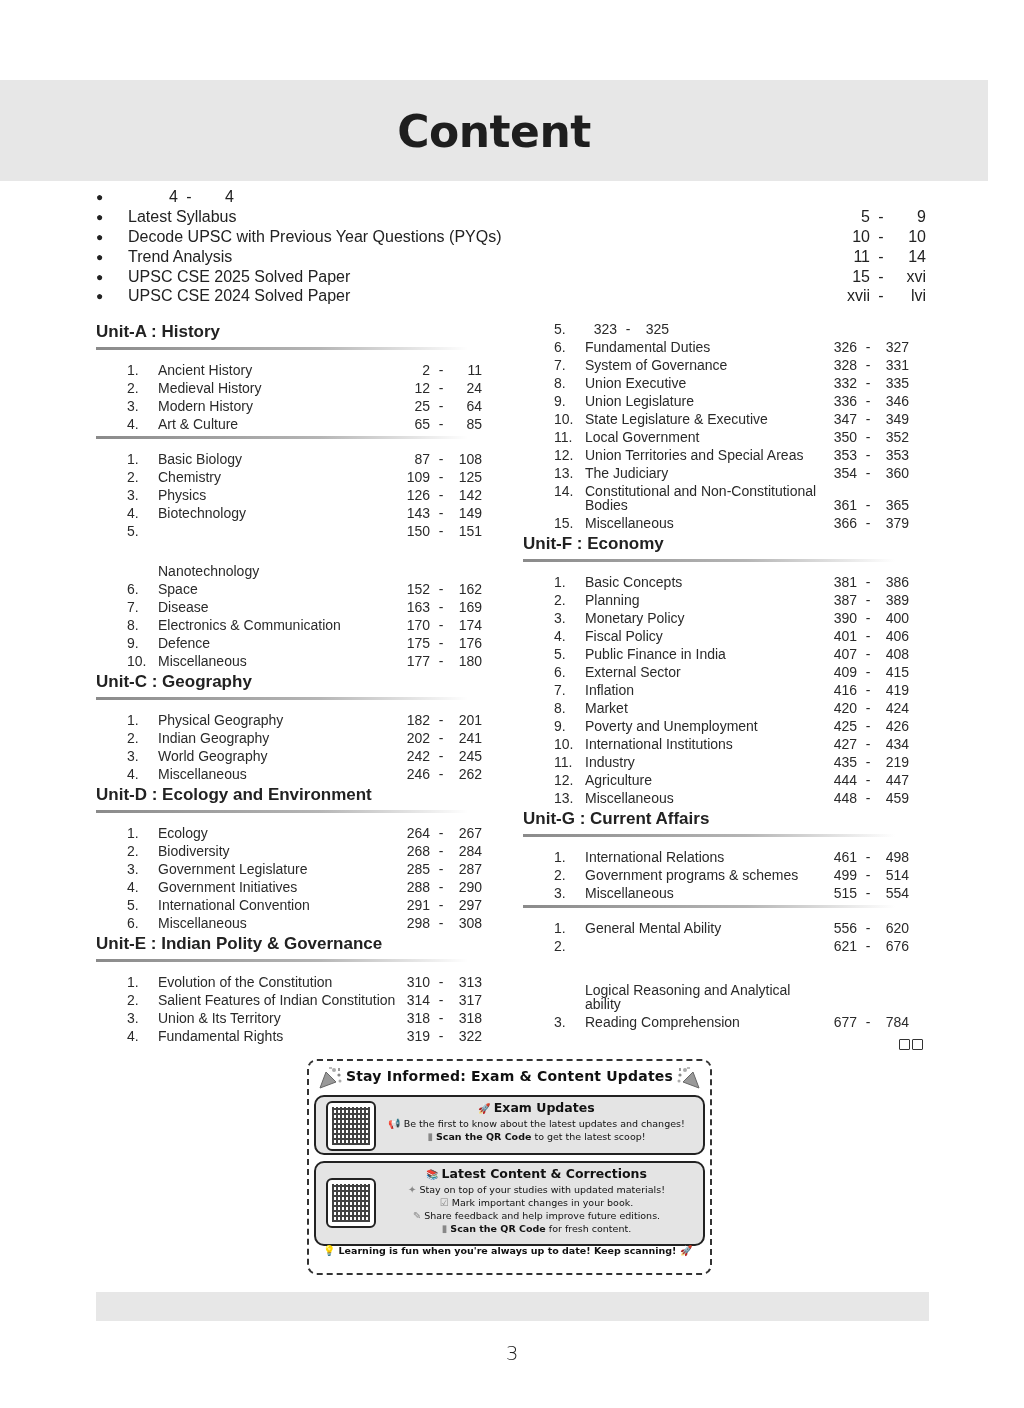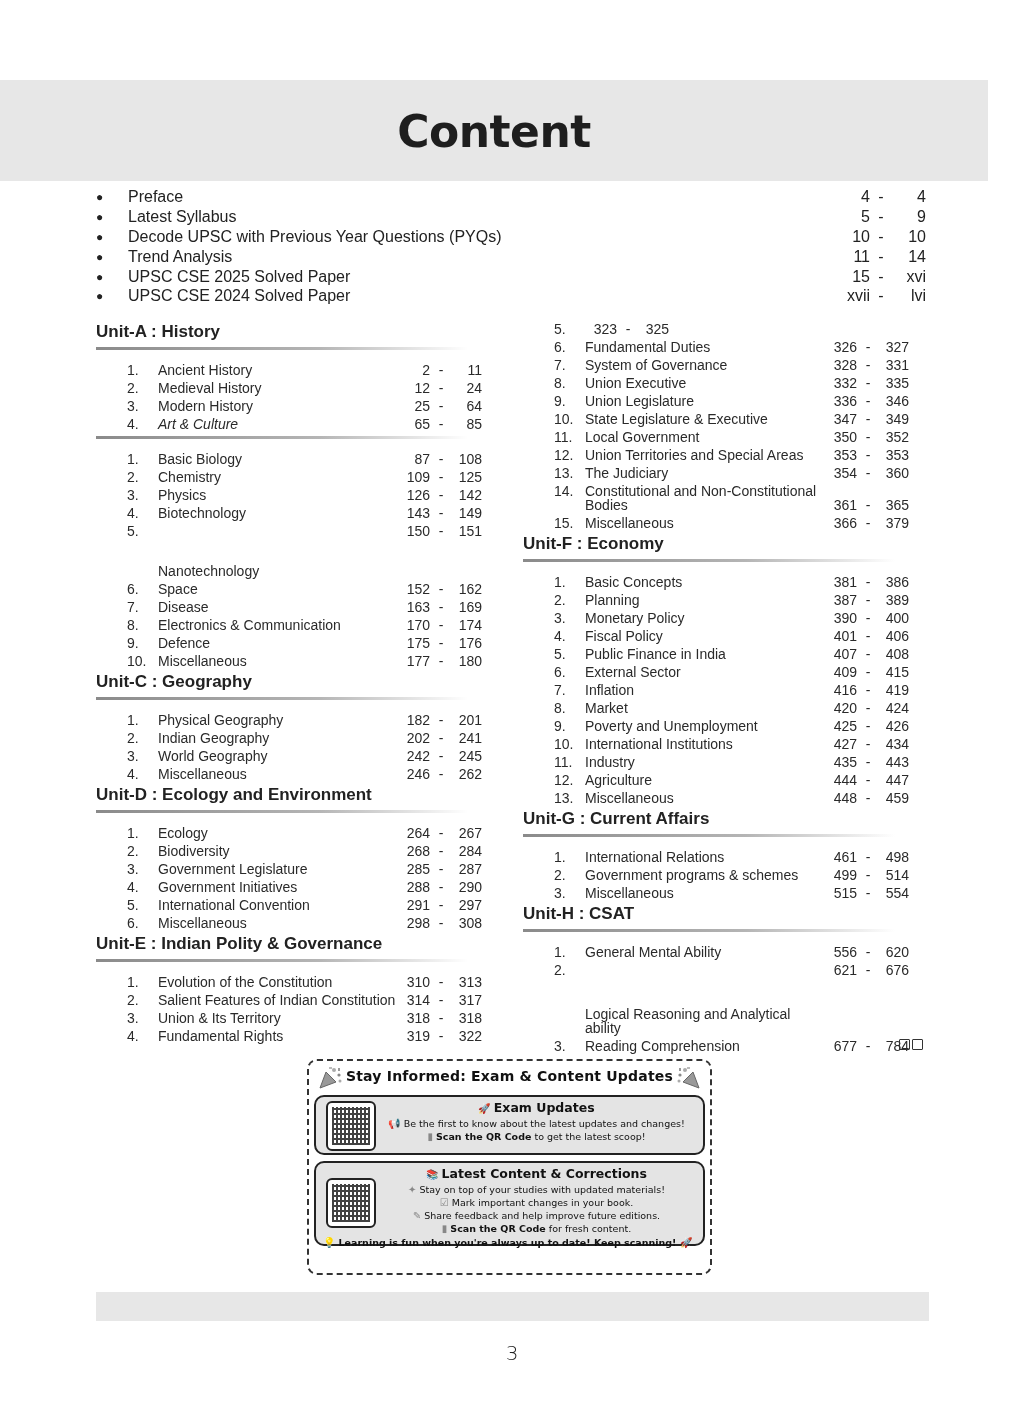--- a/index.html
+++ b/index.html
@@ -80,41 +80,40 @@
     opacity: 0.85;
   }
   .panel-body { position: absolute; left: 60px; right: 6px; text-align: center; }
   .panel.p1 .panel-body { top: 3px; }
   .panel.p2 .panel-body { top: 3px; }
   .panel-title { font-weight: bold; font-size: 12.5px; margin-bottom: 2px; }
   .panel-line { font-size: 9.5px; line-height: 13px; white-space: nowrap; }
   .panel-line b { font-weight: bold; }
   .ic { display: inline-block; color: #888; font-size: 10px; margin-right: 3px; }
   .footer-line {
-    position: absolute; left: 0; right: 0; top: 176px; text-align: center;
+    position: absolute; left: 0; right: 0; top: 184px; text-align: center;
     font-weight: bold; font-size: 9.5px;
   }
 
   .bottom-band { position: absolute; left: 96px; top: 1292px; width: 833px; height: 29px; background: #e7e7e7; }
   .page-num {
     position: absolute; left: 0; width: 1024px; top: 1341px; text-align: center;
     font-family: "DejaVu Sans", sans-serif; font-size: 20px; color: #222; font-weight: 300;
   }
 </style>
 </head>
 <body>
 
 <div class="title-band">
   <h1>Content</h1>
 </div>
 
 <div class="front-list" id="front-list">
     <div class="front-row">
       <span class="bullet">●</span>
-      <span class="label">Preface</span>
       <span class="pages">
         <span class="p-from">4</span>
         <span class="p-dash">-</span>
         <span class="p-to">4</span>
       </span>
     </div>
     <div class="front-row">
       <span class="bullet">●</span>
       <span class="label">Latest Syllabus</span>
       <span class="pages">
@@ -187,21 +186,21 @@
         <span class="num">3.</span>
         <span class="name" style="max-width: 240px;">Modern History</span>
         <span class="pages-box">
           <span class="pf">25</span>
           <span class="pd">-</span>
           <span class="pt">64</span>
         </span>
       </div>
       <div class="entry">
         <span class="num">4.</span>
-        <span class="name" style="max-width: 240px; font-style: italic;">Art &amp; Culture</span>
+        <span class="name" style="max-width: 240px;">Art &amp; Culture</span>
         <span class="pages-box">
           <span class="pf">65</span>
           <span class="pd">-</span>
           <span class="pt">85</span>
         </span>
       </div>
     </div>
     <div class="unit">
       <div class="unit-rule"></div>
       <div class="entry">
@@ -628,21 +627,21 @@
           <span class="pd">-</span>
           <span class="pt">434</span>
         </span>
       </div>
       <div class="entry">
         <span class="num">11.</span>
         <span class="name" style="max-width: 240px;">Industry</span>
         <span class="pages-box">
           <span class="pf">435</span>
           <span class="pd">-</span>
-          <span class="pt">443</span>
+          <span class="pt">219</span>
         </span>
       </div>
       <div class="entry">
         <span class="num">12.</span>
         <span class="name" style="max-width: 240px;">Agriculture</span>
         <span class="pages-box">
           <span class="pf">444</span>
           <span class="pd">-</span>
           <span class="pt">447</span>
         </span>
@@ -682,21 +681,20 @@
         <span class="num">3.</span>
         <span class="name" style="max-width: 240px;">Miscellaneous</span>
         <span class="pages-box">
           <span class="pf">515</span>
           <span class="pd">-</span>
           <span class="pt">554</span>
         </span>
       </div>
     </div>
     <div class="unit">
-      <div class="unit-head">Unit-H : CSAT</div>
       <div class="unit-rule"></div>
       <div class="entry">
         <span class="num">1.</span>
         <span class="name" style="max-width: 240px;">General Mental Ability</span>
         <span class="pages-box">
           <span class="pf">556</span>
           <span class="pd">-</span>
           <span class="pt">620</span>
         </span>
       </div>

